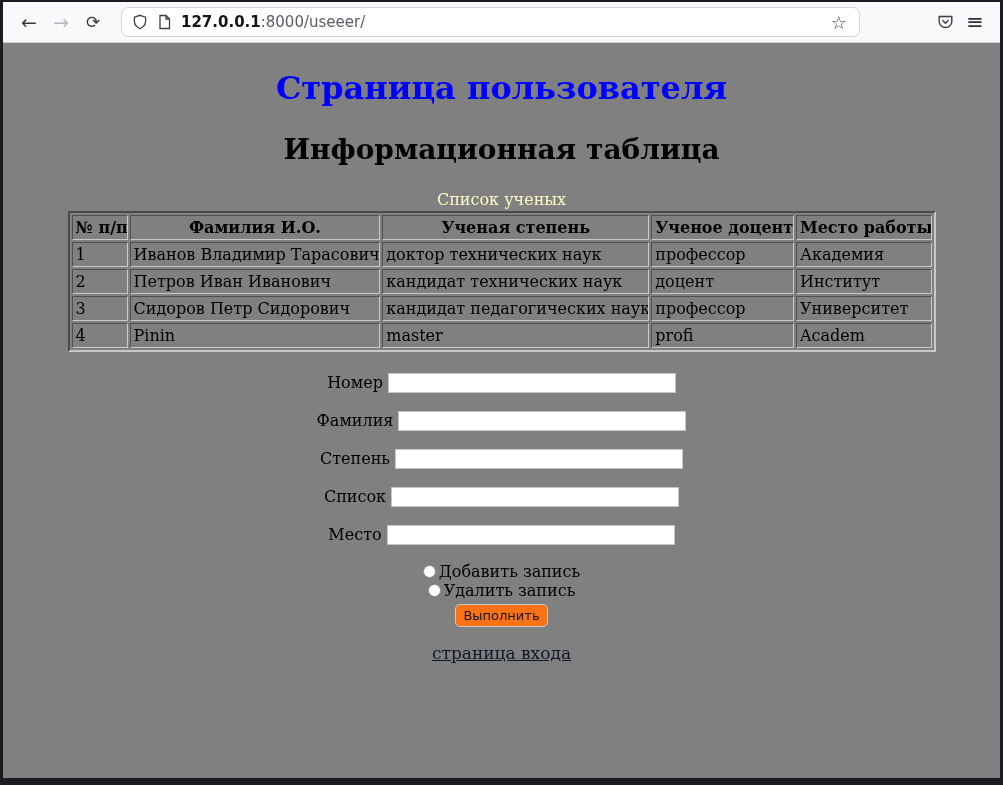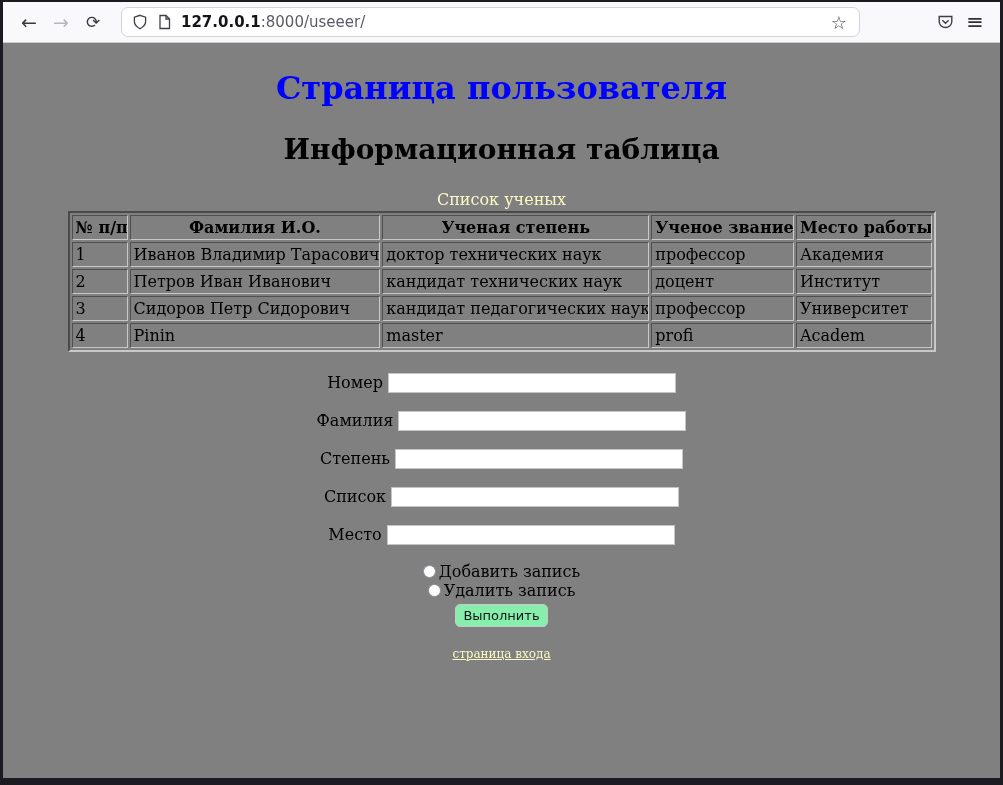--- a/index.html
+++ b/index.html
@@ -37,23 +37,23 @@
   table.sci td{text-align:left;}
   col.c1{width:55px;}col.c2{width:246px;}col.c3{width:262px;}col.c4{width:140px;}col.c5{width:133px;}
 
   form{margin:20px 0 0 0;}
   .form-row{height:20px;margin-bottom:18px;}
   .form-row label{font-size:16px;margin-right:5px;vertical-align:middle;}
   .form-row input[type=text]{width:288px;height:20px;box-sizing:border-box;border:1px solid #c5c5c5;background:#fff;vertical-align:middle;font-size:13px;padding:1px 3px;font-family:"DejaVu Sans",sans-serif;}
   .radio-row{height:19px;font-size:16px;}
   .radio-row input[type=radio]{appearance:none;-webkit-appearance:none;width:13px;height:13px;border-radius:50%;border:1px solid #8f8f9d;background:#fff;margin:0 3px 0 0;vertical-align:-1px;cursor:pointer;}
   .btn-row{margin-top:4px;}
-  button.exec{font-family:"DejaVu Sans","Liberation Sans",sans-serif;font-size:13px;color:#15141a;background:#86efac;border:1px solid #c9c9ce;border-radius:5px;padding:3px 7px;cursor:pointer;}
+  button.exec{font-family:"DejaVu Sans","Liberation Sans",sans-serif;font-size:13px;color:#15141a;background:#f97316;border:1px solid #c9c9ce;border-radius:5px;padding:3px 7px;cursor:pointer;}
   .link-row{margin-top:16px;}
-  a.login-link{color:#fef9c3;font-size:12px;text-decoration:underline;cursor:pointer;margin-top:26px;}
+  a.login-link{color:#0f172a;font-size:17px;text-decoration:underline;cursor:pointer;margin-top:26px;}
   svg{display:block;}
 </style>
 </head>
 <body>
 
 <div class="window">
 
   <div class="toolbar">
     <div class="nav-btn">
         <span>←</span>
@@ -104,21 +104,21 @@
           <col class="c2">
           <col class="c3">
           <col class="c4">
           <col class="c5">
         </colgroup>
       <tbody>
           <tr>
         <th>№ п/п</th>
         <th>Фамилия И.О.</th>
         <th>Ученая степень</th>
-        <th>Ученое звание</th>
+        <th>Ученое доцент</th>
         <th>Место работы</th>
       </tr>
       <tr>
         <td>1</td>
         <td>Иванов Владимир Тарасович</td>
         <td>доктор технических наук</td>
         <td>профессор</td>
         <td>Академия</td>
       </tr>
       <tr>

